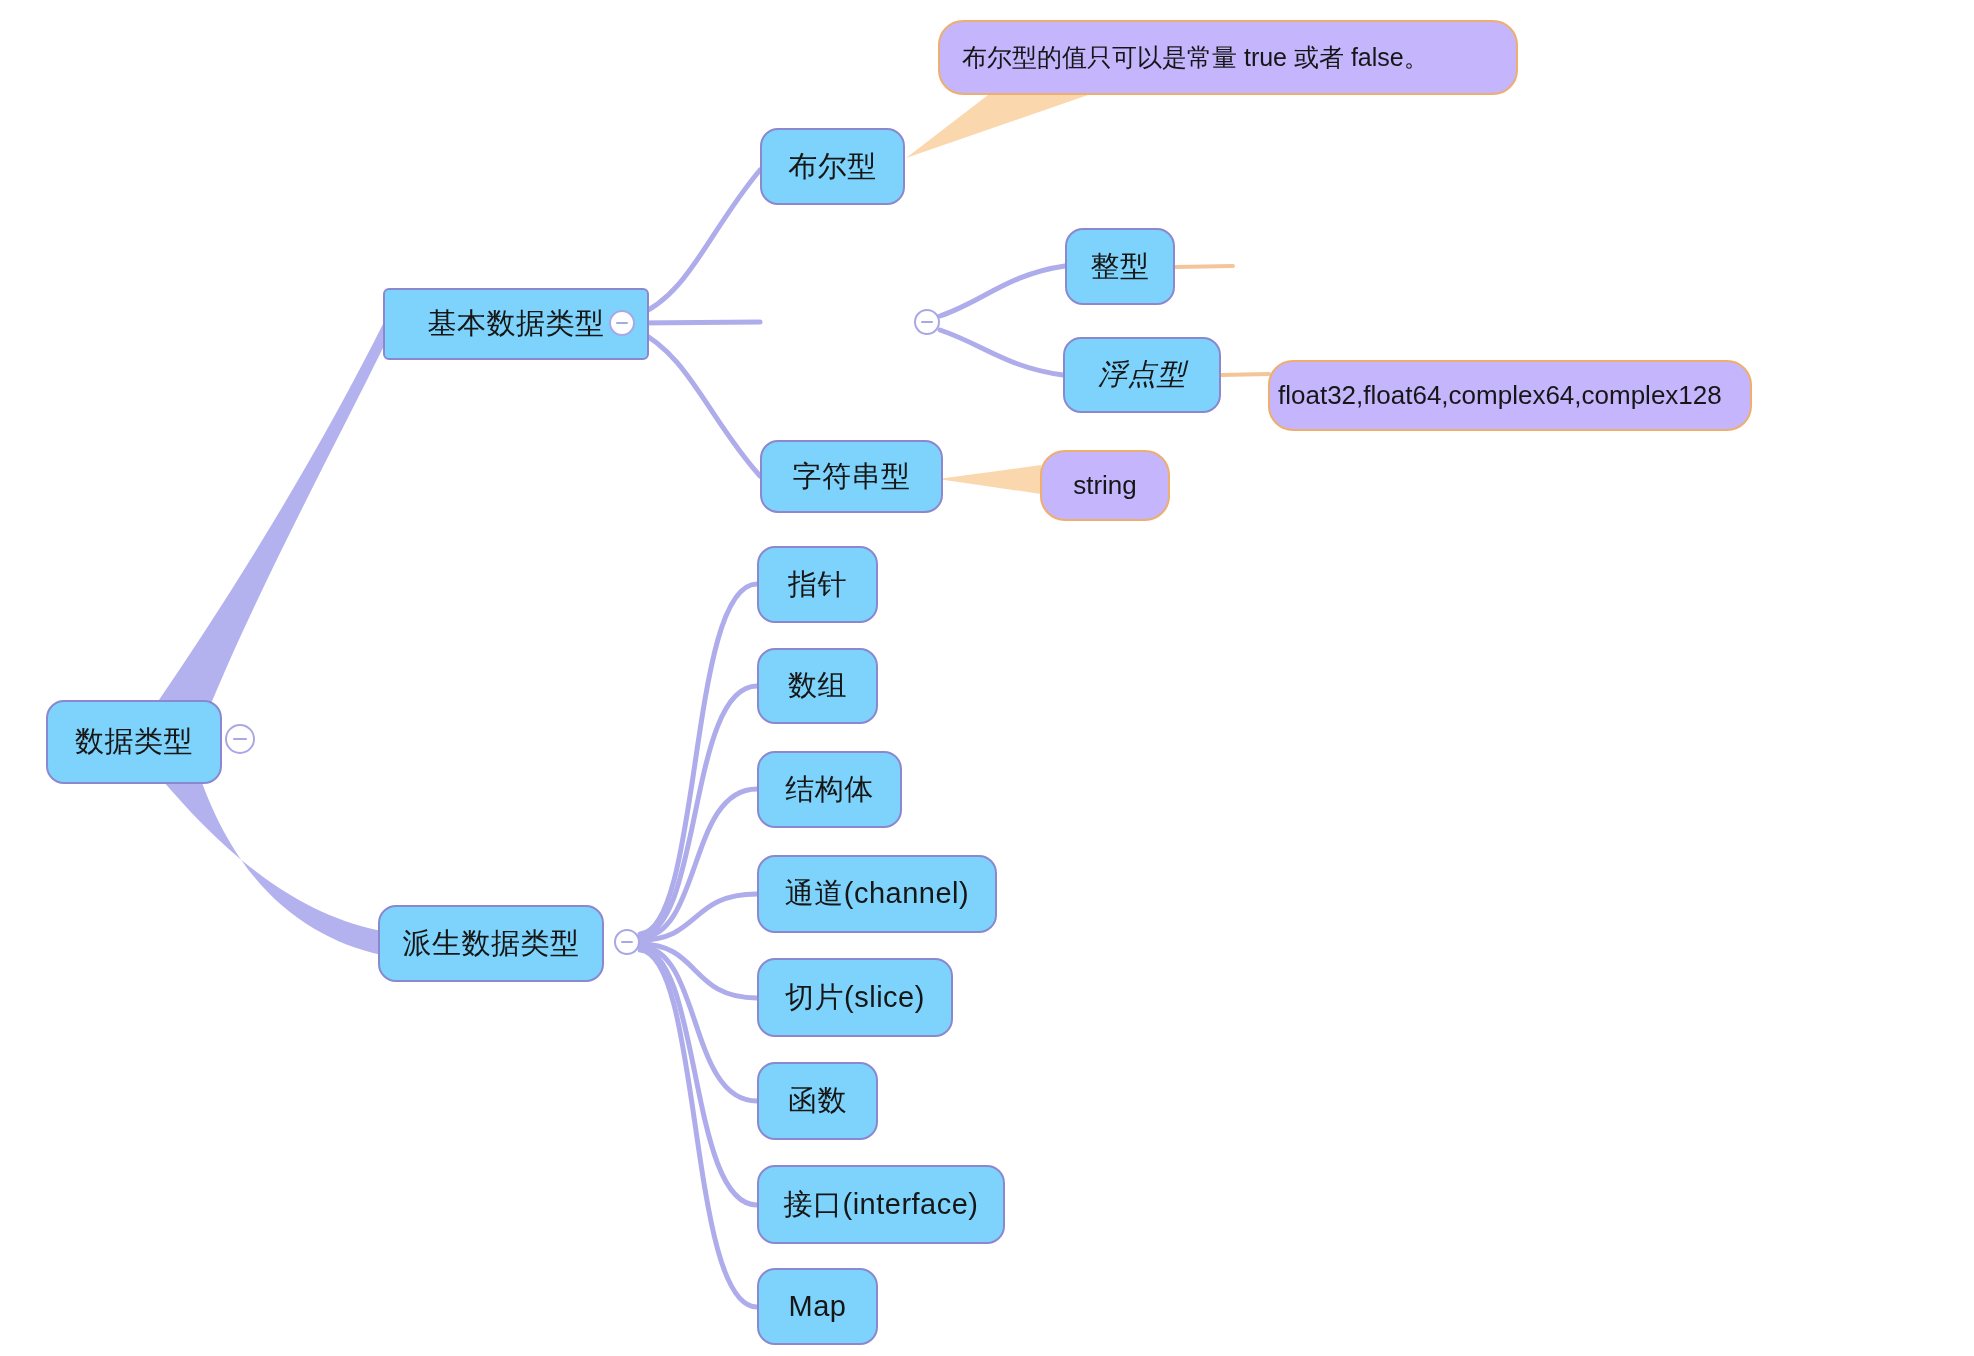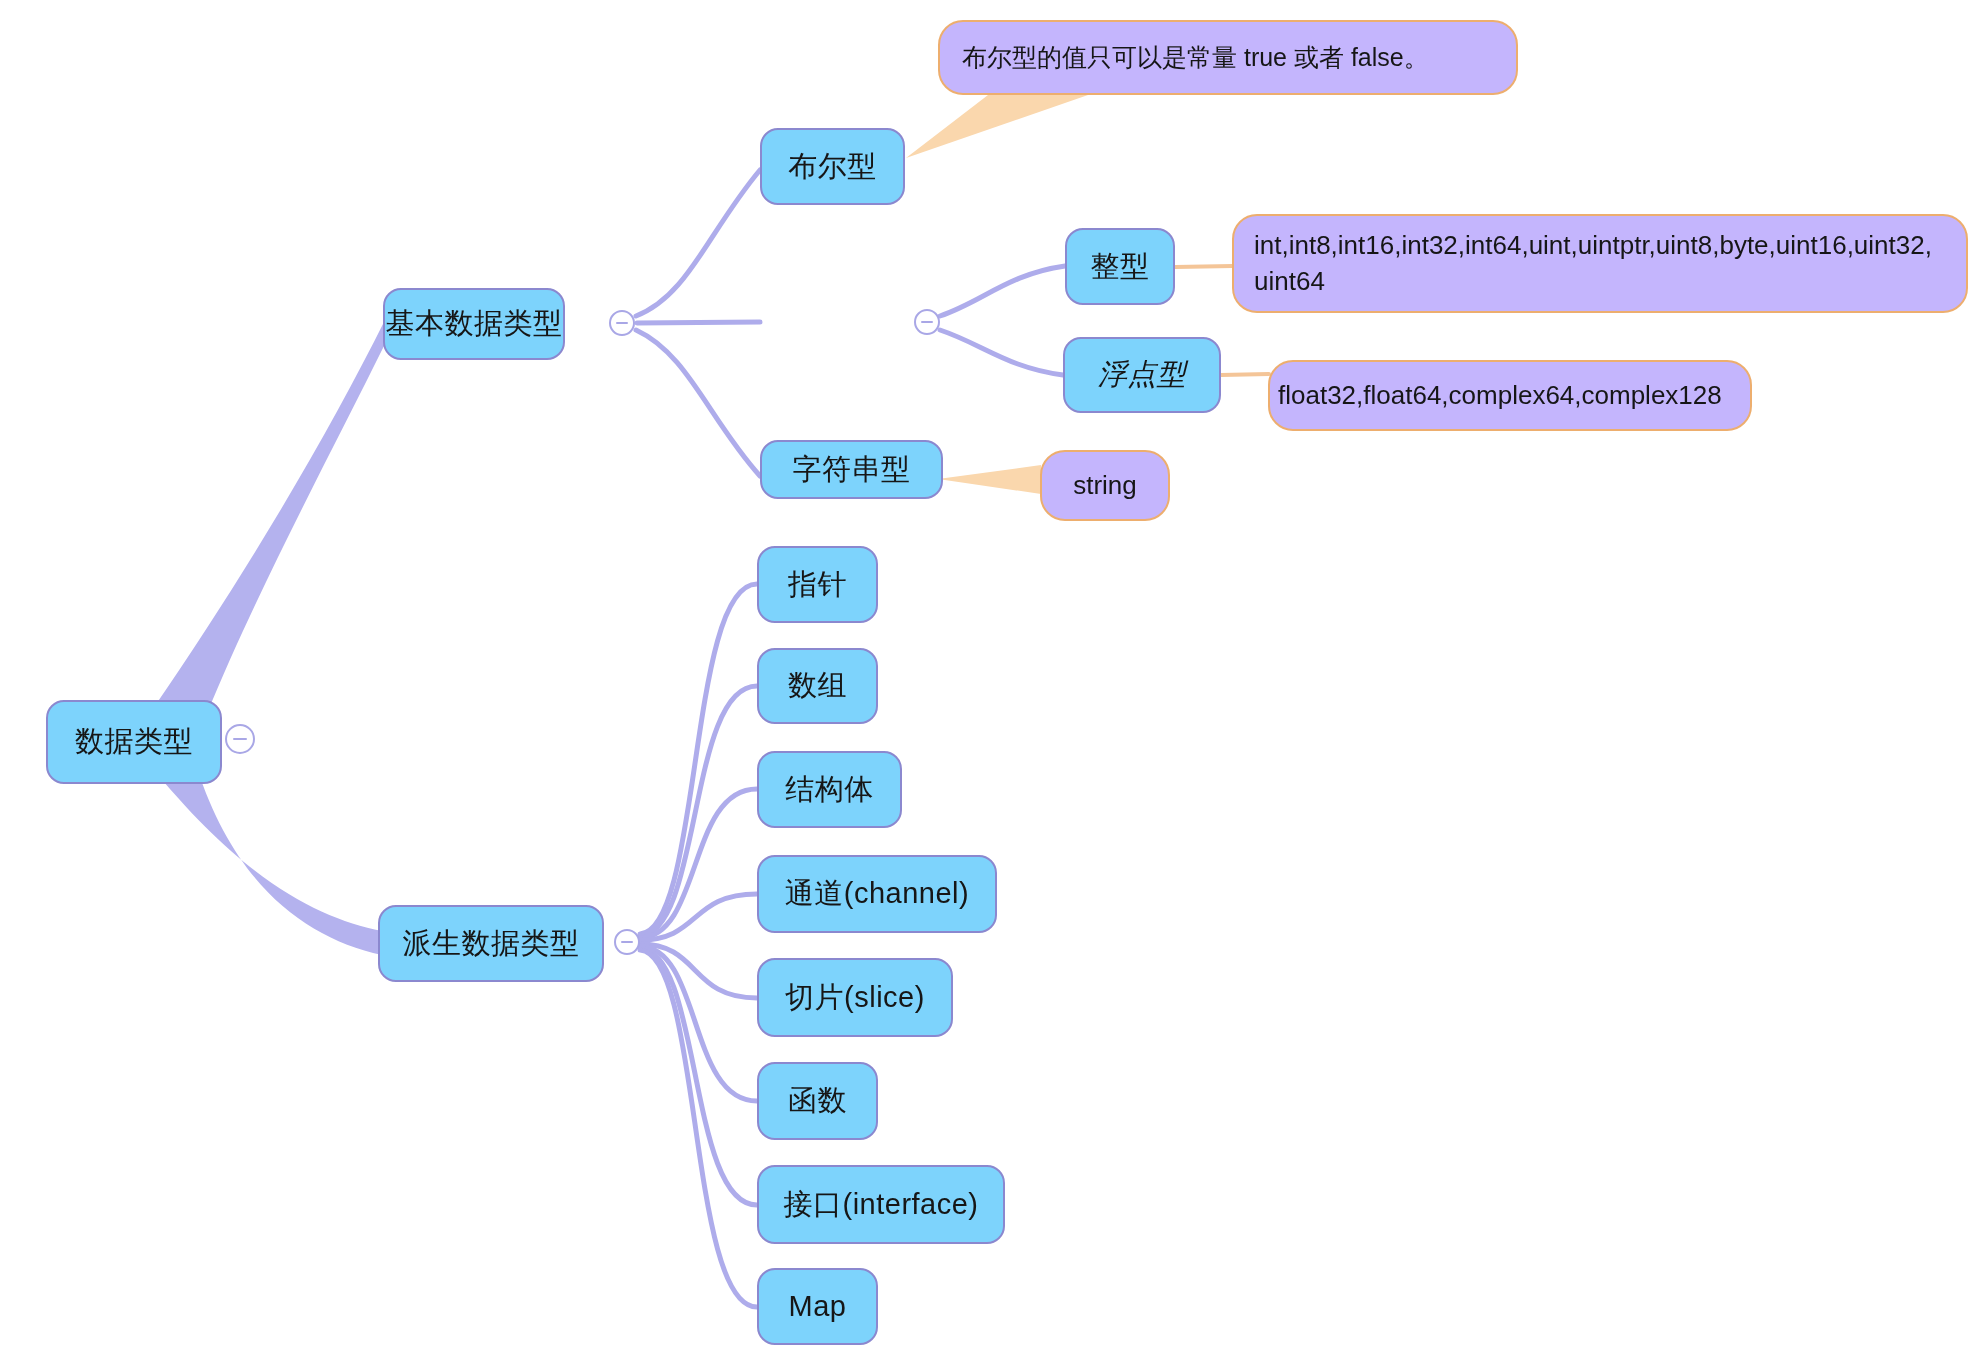--- a/index.html
+++ b/index.html
@@ -63,36 +63,35 @@
     </g>
 
     <path d="M 906 158 L 988 95 L 1088 95 Z" fill="#fad7ad"></path>
     <path d="M 938 479 L 1041 465 L 1041 494 Z" fill="#fad7ad"></path>
     <path d="M 1175 267 L 1233 266" stroke="#f4c598" stroke-width="4" stroke-linecap="round"></path>
     <path d="M 1221 375 L 1269 374" stroke="#f4c598" stroke-width="4" stroke-linecap="round"></path>
   </svg>
 
   <div class="note" style="left:938px;top:20px;width:580px;height:75px;font-size:25px;">布尔型的值只可以是常量 true 或者 false。</div>
 
-  <div class="note" style="left:1232px;top:214px;width:736px;height:99px;padding:6px 20px;">int,int8,int16,int32,int64,uint,uintptr,uint8,byte,uint16,uint32,uint64</div>
 
   <div class="note" style="left:1268px;top:360px;width:484px;height:71px;padding-left:8px;">float32,float64,complex64,complex128</div>
 
   <div class="note center" style="left:1040px;top:450px;width:130px;height:71px;">string</div>
 
   <div class="node" style="left:46px;top:700px;width:176px;height:84px;">数据类型</div>
 
-  <div class="node" style="left:383px;top:288px;width:182px;height:72px;">基本数据类型</div>
+  <div class="node" style="left:383px;top:288px;width:266px;height:72px;border-radius:6px;">基本数据类型</div>
 
   <div class="node" style="left:378px;top:905px;width:226px;height:77px;">派生数据类型</div>
 
   <div class="node" style="left:760px;top:128px;width:145px;height:77px;">布尔型</div>
 
 
-  <div class="node" style="left:760px;top:440px;width:183px;height:59px;">字符串型</div>
+  <div class="node" style="left:760px;top:440px;width:183px;height:73px;">字符串型</div>
 
   <div class="node" style="left:1065px;top:228px;width:110px;height:77px;">整型</div>
 
   <div class="node" style="left:1063px;top:337px;width:158px;height:76px;font-style:italic;">浮点型</div>
 
   <div class="node" style="left:757px;top:546px;width:121px;height:77px;">指针</div>
 
   <div class="node" style="left:757px;top:648px;width:121px;height:76px;">数组</div>
 
   <div class="node" style="left:757px;top:751px;width:145px;height:77px;">结构体</div>

